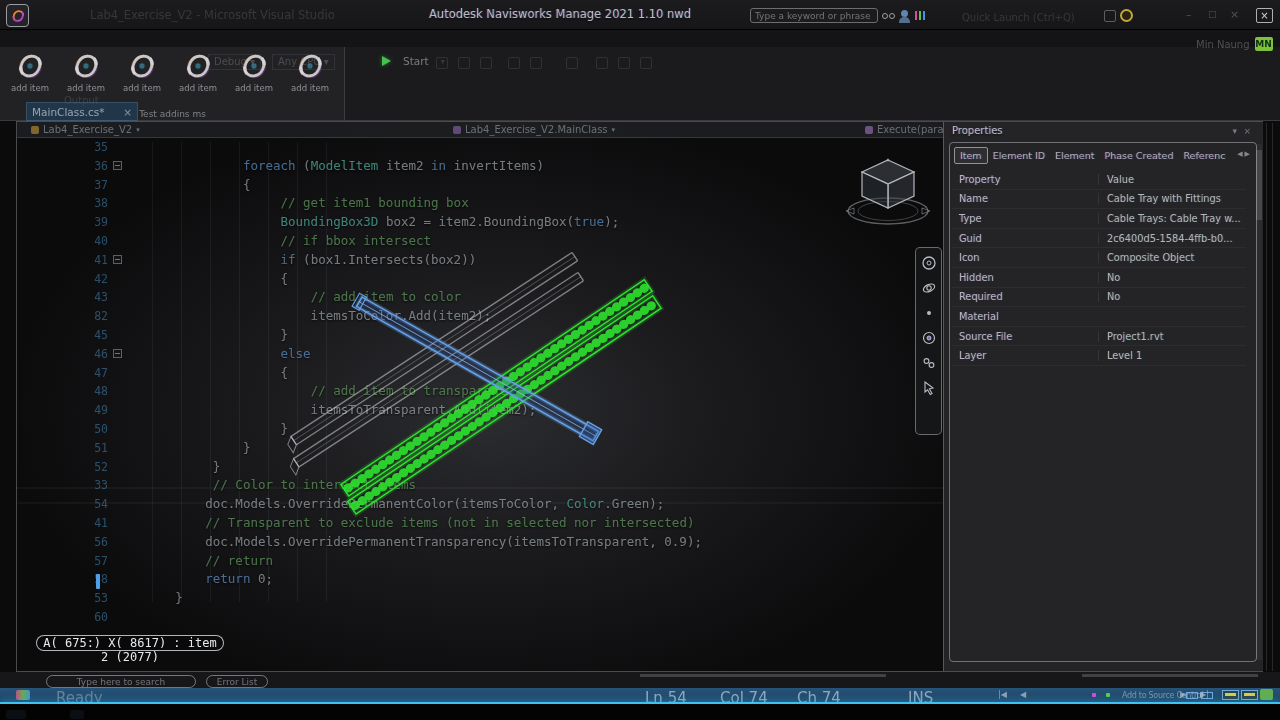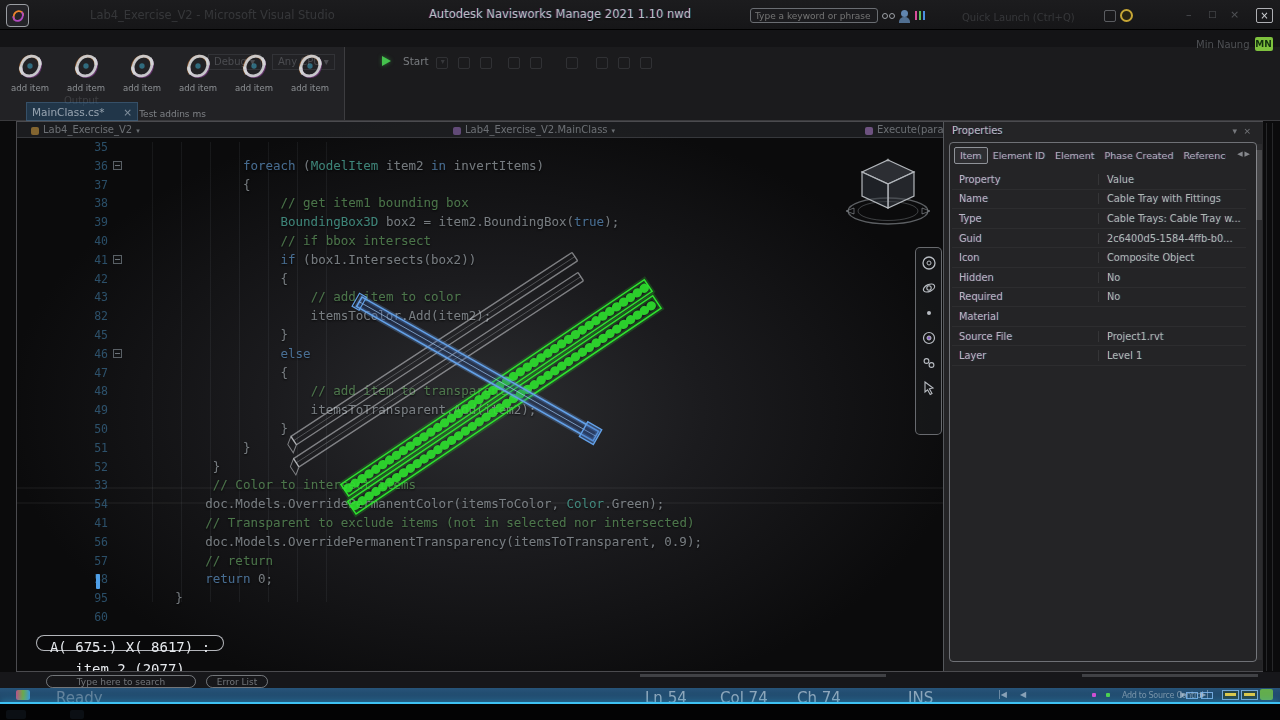--- a/index.html
+++ b/index.html
@@ -39,36 +39,36 @@
 .tgi{position:absolute;top:10px;width:12px;height:12px;border:1px solid rgba(160,165,172,.16);border-radius:2px}
 .acct{position:absolute;left:1196px;top:37px;display:flex;align-items:center;gap:5px}
 .mnbadge{width:18px;height:14px;background:#7ec13e;color:#12300e;font-size:9px;font-weight:bold;text-align:center;line-height:14px;border-radius:2px}
 
 .doctab{position:absolute;left:26px;top:102px;width:112px;height:19px;background:rgba(32,74,110,.5);border:1px solid rgba(120,160,200,.25);display:flex;align-items:center;padding:0 5px;font-size:10.5px;color:rgba(226,233,241,.6)}
 
 .mainframe{position:absolute;left:16px;top:121px;width:1247px;height:551px;border:1px solid #4b4b4f;background:#101012}
 .viewport{position:absolute;left:0;top:0;width:926px;height:549px;overflow:hidden;
   background:radial-gradient(ellipse 480px 300px at 470px 290px,#2c2d30 0%,#1b1b1e 45%,#0b0b0c 100%)}
 .crumbbar{position:absolute;left:0;top:0;width:926px;height:16px;background:rgba(44,46,50,.5);border-bottom:1px solid rgba(105,108,114,.35)}
-.crumb{position:absolute;top:2px;display:flex;align-items:flex-end;gap:4px;font-size:10px;color:rgba(205,210,217,.45);white-space:nowrap}
+.crumb{position:absolute;top:2px;display:flex;align-items:center;gap:4px;font-size:10px;color:rgba(205,210,217,.45);white-space:nowrap}
 .crumbico{width:8px;height:8px;border-radius:2px;opacity:.55}
 #code-lines{position:absolute;left:65px;top:16px;font-family:"DejaVu Sans Mono","Liberation Mono",monospace;font-size:12.5px}
 .cl{height:18.8px;line-height:18.8px;white-space:pre;display:flex}
 .ln{width:26px;text-align:right;color:rgba(73,146,196,.5);flex:none;font-size:11.5px}
 .fm{width:22px;flex:none;position:relative}
 .foldbox{display:inline-block;width:9px;height:9px;border:1px solid rgba(150,160,170,.55);position:absolute;top:4px;left:5px;background:rgba(20,22,24,.6)}
 .foldbox::after{content:"";position:absolute;left:1px;right:1px;top:3px;height:1px;background:rgba(170,180,190,.6)}
 .lc{color:rgba(188,196,203,.55);text-shadow:0 1px 2px rgba(0,0,0,.85),0 0 1px rgba(220,230,245,.18)}
 .tk{color:rgba(96,156,214,.62)} .tt{color:rgba(82,200,178,.6)} .tc{color:rgba(100,168,96,.62)}
 .guides{position:absolute;left:135px;top:20px;width:190px;height:460px;pointer-events:none;
   background:repeating-linear-gradient(90deg,rgba(150,160,170,.09) 0 1px,transparent 1px 29px)}
 .hstreak{position:absolute;left:0;width:926px;height:2px;background:rgba(190,195,200,.05)}
 .caret{position:absolute;left:79px;top:452px;width:4px;height:15px;background:#4f9fe8;border-radius:1px}
 .hud{position:absolute;left:19px;top:513px;width:188px;height:16px;border:1px solid rgba(210,213,218,.85);border-radius:8px;background:rgba(8,8,8,.5);
-  font-family:"DejaVu Sans Mono",monospace;font-size:14px;color:#e6e9ed;text-align:center;line-height:22px}
+  font-family:"DejaVu Sans Mono",monospace;font-size:12px;color:#e6e9ed;text-align:center;line-height:14px}
 .navbar{position:absolute;left:898px;top:125px;width:27px;height:188px;border:1px solid rgba(160,164,170,.6);border-radius:5px;background:rgba(30,31,34,.5);display:flex;flex-direction:column;align-items:center;padding-top:6px;gap:7px}
 .navtool{width:18px;height:18px;display:flex;align-items:center;justify-content:center}
 
 .props{position:absolute;left:926px;top:0;width:320px;height:549px;background:rgba(37,37,40,.96);border-left:1px solid #55585c}
 .ptitle{position:absolute;left:8px;top:3px;font-size:10px}
 .phico{position:absolute;top:4px;font-size:9px;color:rgba(200,203,209,.5)}
 .pframe{position:absolute;left:5px;top:20px;width:308px;height:520px;border:1px solid rgba(152,155,161,.65);border-radius:4px;overflow:hidden}
 .ptabs{position:absolute;left:4px;top:3px;right:30px;height:19px;display:flex;overflow:hidden;align-items:center}
 .ptab{font-size:9.5px;padding:2px 5px;white-space:nowrap;color:rgba(206,202,216,.78);text-shadow:-1px 0 0 rgba(255,70,210,.18),1px 0 0 rgba(80,230,255,.18)}
 .ptab.active{border:1px solid #8f9298;border-radius:2px;background:#2e2e31}
@@ -274,21 +274,21 @@
           <div class="cl"><span class="ln">49</span><span class="fm"></span><span class="lc">                        itemsToTransparent.Add(item2);</span></div>
           <div class="cl"><span class="ln">50</span><span class="fm"></span><span class="lc">                    }</span></div>
           <div class="cl"><span class="ln">51</span><span class="fm"></span><span class="lc">               }</span></div>
           <div class="cl"><span class="ln">52</span><span class="fm"></span><span class="lc">           }</span></div>
           <div class="cl"><span class="ln">33</span><span class="fm"></span><span class="lc">           <span class="tc">// Color to intersect items</span></span></div>
           <div class="cl"><span class="ln">54</span><span class="fm"></span><span class="lc">          doc.Models.OverridePermanentColor(itemsToColor, <span class="tt">Color</span>.Green);</span></div>
           <div class="cl"><span class="ln">41</span><span class="fm"></span><span class="lc">          <span class="tc">// Transparent to exclude items (not in selected nor intersected)</span></span></div>
           <div class="cl"><span class="ln">56</span><span class="fm"></span><span class="lc">          doc.Models.OverridePermanentTransparency(itemsToTransparent, 0.9);</span></div>
           <div class="cl"><span class="ln">57</span><span class="fm"></span><span class="lc">          <span class="tc">// return</span></span></div>
           <div class="cl"><span class="ln">58</span><span class="fm"></span><span class="lc">          <span class="tk">return</span> 0;</span></div>
-          <div class="cl"><span class="ln">95</span><span class="fm"></span><span class="lc">      }</span></div>
+          <div class="cl"><span class="ln">53</span><span class="fm"></span><span class="lc">      }</span></div>
           <div class="cl"><span class="ln">60</span><span class="fm"></span><span class="lc"></span></div>
         </div>
       <div class="caret"></div>
 
       <svg class="abs" style="left:0;top:0" width="926" height="549" viewBox="0 0 926 549">
 
         <g transform="translate(282,345) rotate(-33.2)" stroke="rgba(225,228,232,0.5)" fill="none">
           <rect x="0" y="-10" width="340" height="10" rx="1" stroke-width="1.4"></rect>
           <line x1="0" y1="-5" x2="340" y2="-5" stroke-width="0.7" opacity="0.7"></line>
           <path d="M0,-10 l-7,5 l0,10 l7,-5 z" stroke-width="1"></path>

